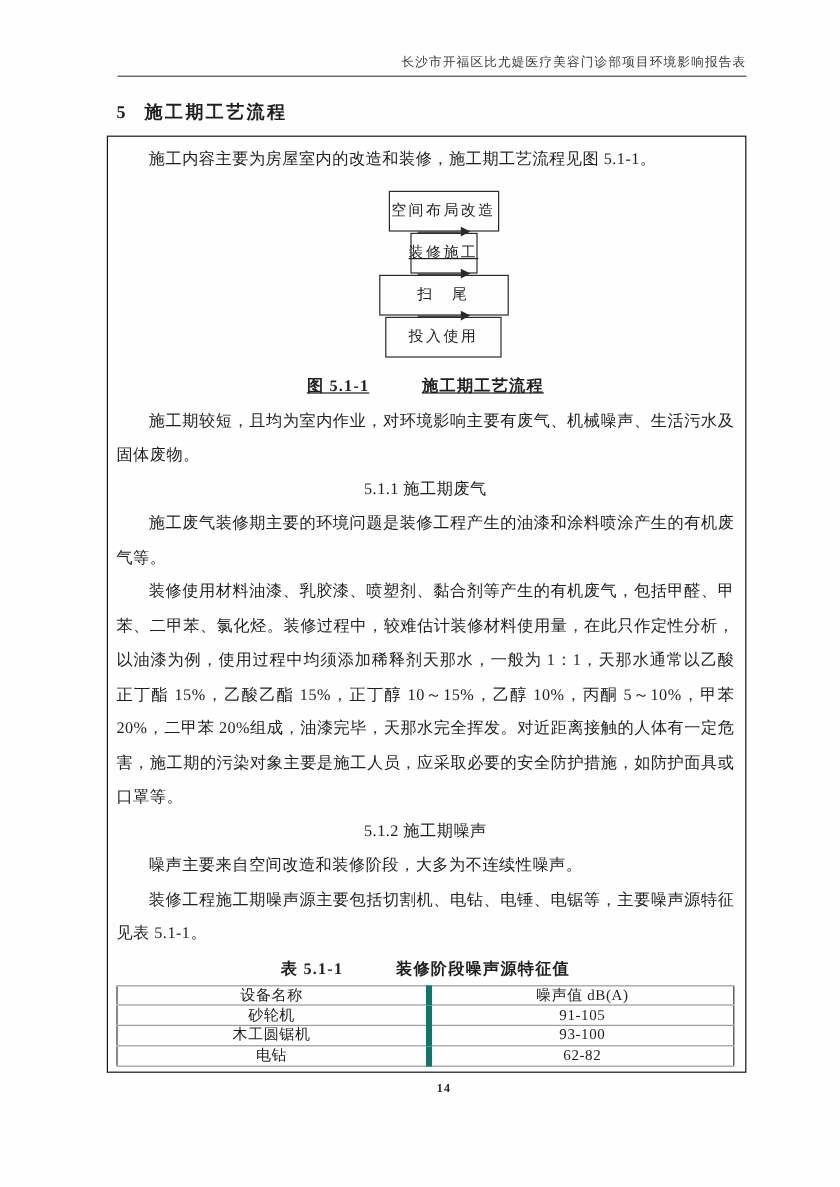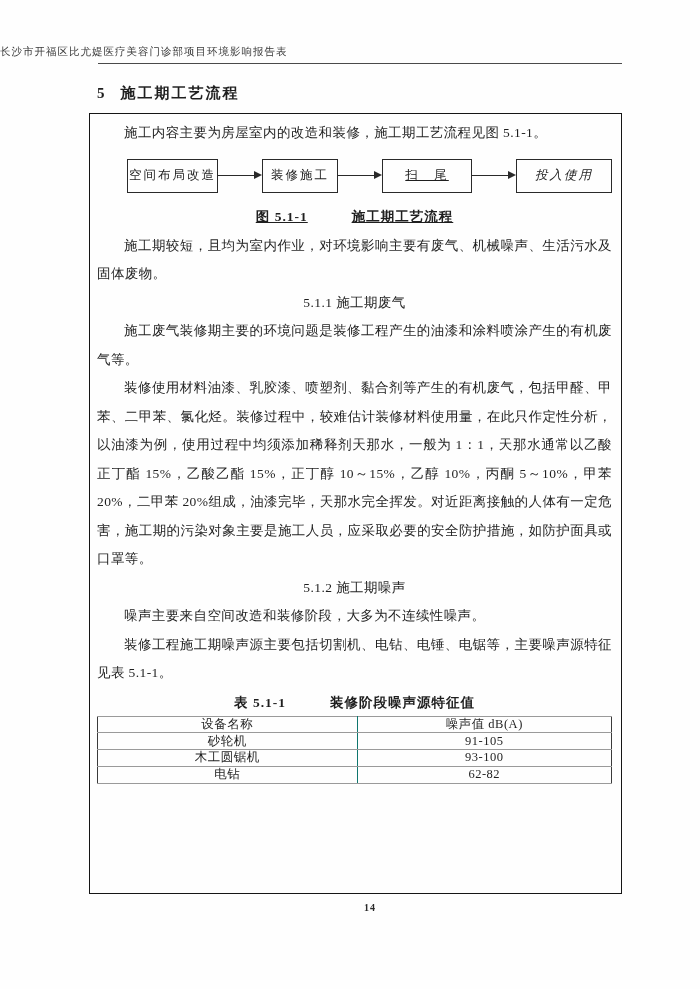--- a/index.html
+++ b/index.html
@@ -9,20 +9,21 @@
     font-family: "Liberation Serif", "DejaVu Serif", serif;
     color: #1f1f1f;
     overflow: hidden;
   }
   .page { position: relative; width: 700px; height: 989px; }
 
   
   .hdr-title {
     padding-top: 45px;
     margin-right: 78px;
+    text-align: right;
     font-size: 10.5px;
     letter-spacing: 1px;
     color: #3a3a3a;
   }
   .hdr-rule {
     margin: 4px 78px 0 98px;
     border-bottom: 1.5px solid #4a4a4a;
     height: 0;
   }
 
@@ -67,34 +68,35 @@
     line-height: 28.5px;
     letter-spacing: 0.4px;
     text-align: center;
   }
 
   
   .flowchart {
     display: flex;
     align-items: center;
     margin: 11px 0 9px 30px;
+    flex-direction: column;
   }
   .fbox {
     box-sizing: border-box;
     border: 1.2px solid #2a2a2a;
     height: 34px;
     display: flex;
     align-items: center;
     justify-content: center;
     font-size: 12.5px;
     letter-spacing: 2px;
     white-space: nowrap;
     background: #fefefe;
   }
-  .w1 { width: 92px; } .w2 { width: 77px; } .w3 { width: 91px; text-decoration: underline; } .w4 { width: 97px; font-style: italic; }
+  .w1 { width: 92px; } .w2 { width: 56px; text-decoration: underline; } .w3 { width: 108px; } .w4 { width: 97px; }
   .arrow {
     width: 36px; height: 0;
     border-top: 1.3px solid #2a2a2a;
     position: relative;
     margin-right: 8px;
   }
   .arrow::after {
     content: "";
     position: absolute;
     right: -8px; top: -5px;
@@ -126,21 +128,21 @@
     font-weight: normal;
     font-size: 12.5px;
     text-align: center;
     padding: 1px 2px;
     line-height: 13.5px;
     height: 13.9px;
     letter-spacing: 0.5px;
   }
   table.noise th.c1, table.noise td.c1 {
     width: 50.5%;
-    border-right: 1px solid #0f766e;
+    border-right: 5px solid #0f766e;
   }
 
   .page-num {
     text-align: center;
     margin-top: 8px;
     font-size: 10px;
     font-weight: 600;
     letter-spacing: 1px;
     color: #2a2a2a;
     margin-left: 40px;

